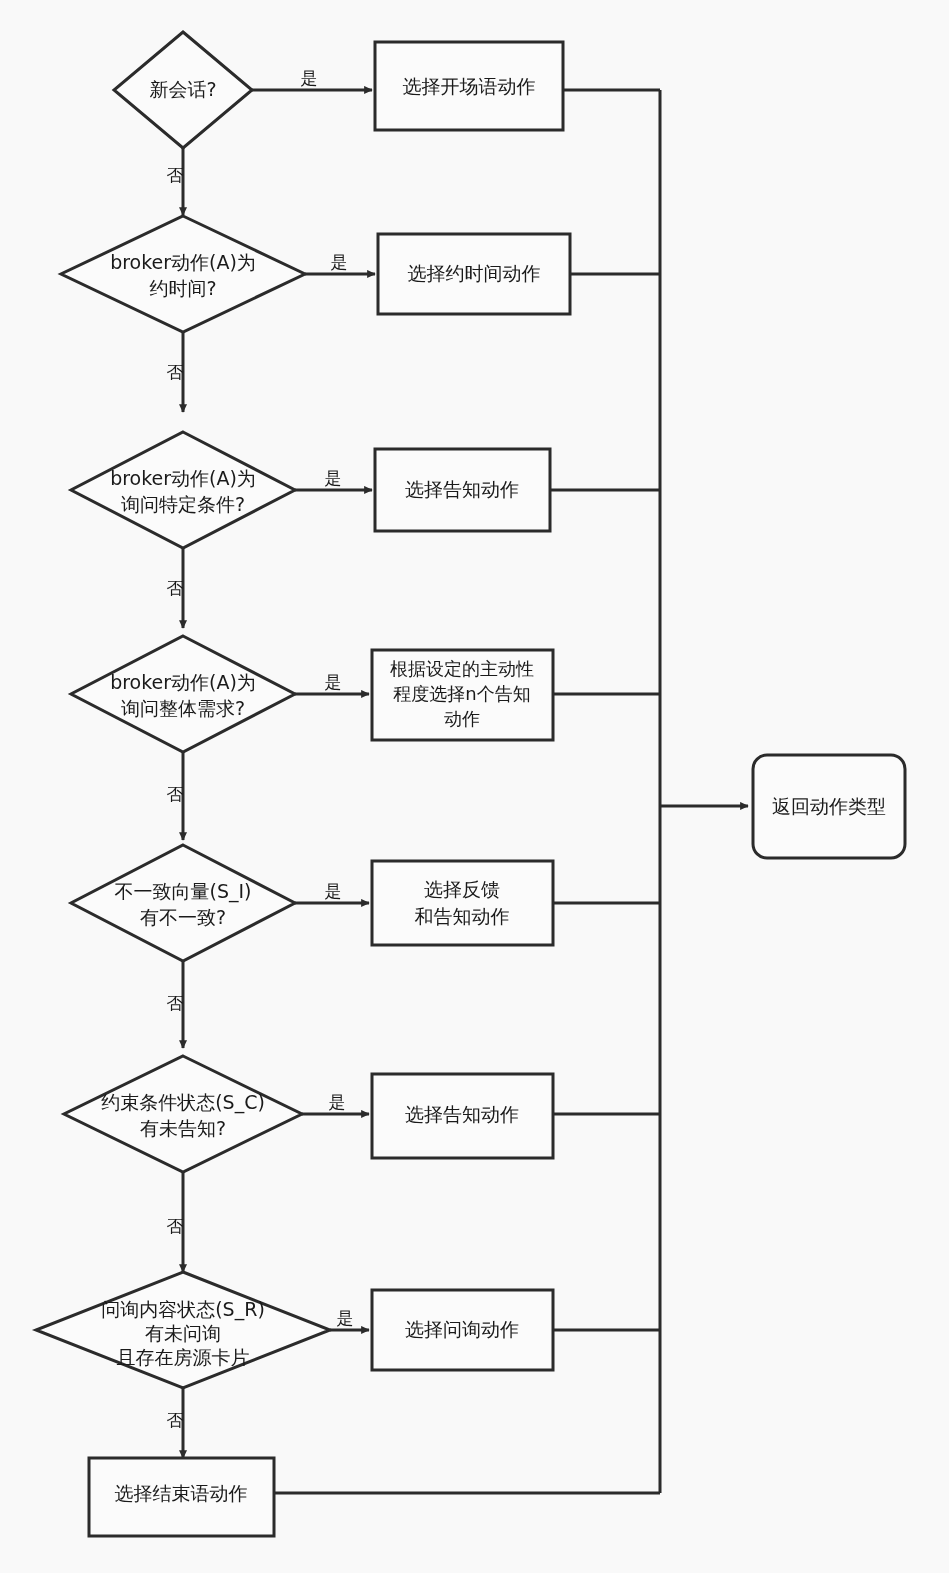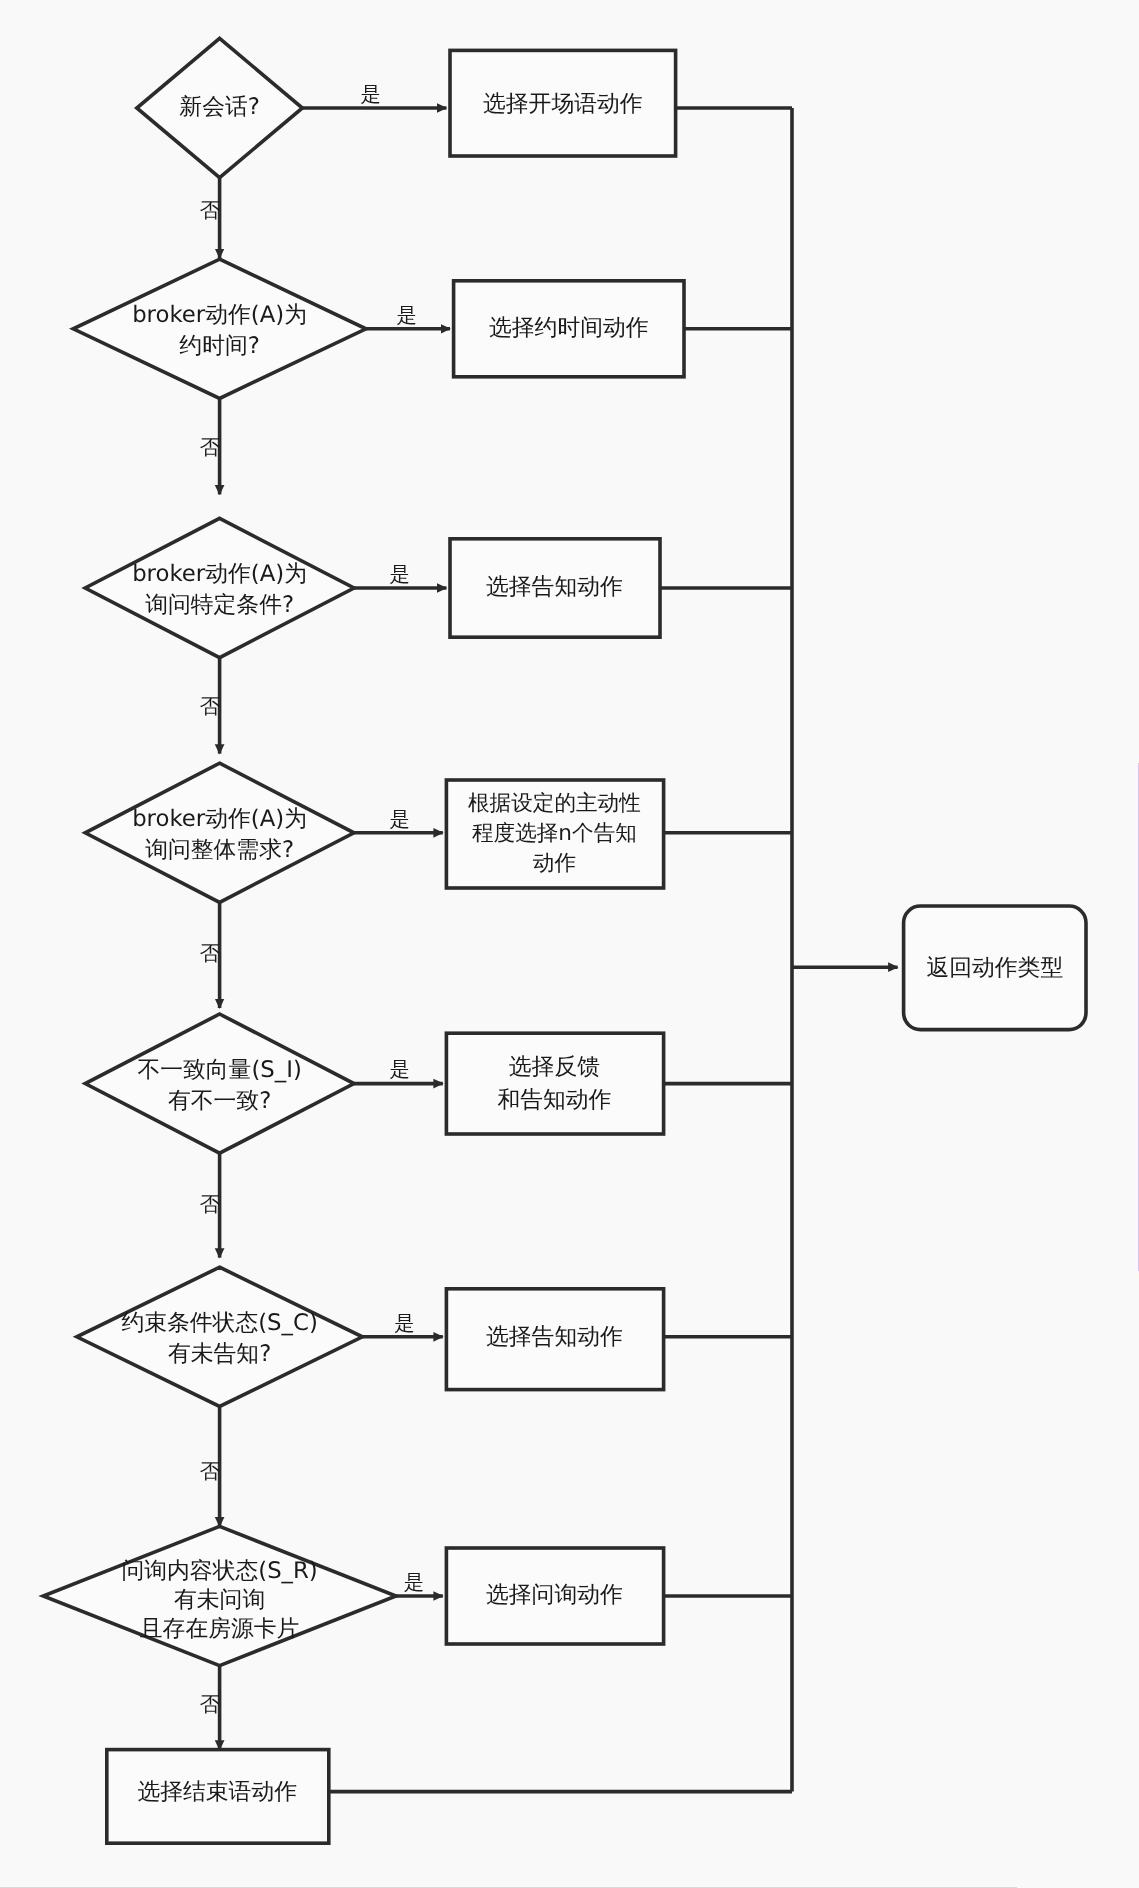--- a/index.html
+++ b/index.html
@@ -1,17 +1,17 @@
 <!DOCTYPE html>
 <html><head>
 <meta charset="utf-8">
 <style>
   html,body{margin:0;padding:0;background:#f9f9f9;}
   body{font-family:"DejaVu Sans","Liberation Sans",sans-serif;}
-  #flow-wrap{position:relative;width:949px;height:1573px;background:#8b5cf6;overflow:hidden;}
+  #flow-wrap{position:relative;width:949px;height:1573px;background:#eab308;overflow:hidden;}
   svg#flow{display:block;width:949px;height:1573px;}
   .shape{fill:#fbfbfb;stroke:#2b2b2b;stroke-width:3;}
   .shape-term{fill:#fbfbfb;stroke:#2b2b2b;stroke-width:3;}
   .link{fill:none;stroke:#2b2b2b;stroke-width:3;stroke-linecap:butt;stroke-linejoin:miter;}
   .nodetext{font-family:"DejaVu Sans","Liberation Sans",sans-serif;font-size:19px;fill:#1a1a1a;text-anchor:middle;dominant-baseline:middle;}
   .nodetext-sm{font-size:18px;}
   .edgelabel{font-family:"DejaVu Sans","Liberation Sans",sans-serif;font-size:17px;fill:#1a1a1a;text-anchor:middle;}
   .edgelabel-v{font-family:"DejaVu Sans","Liberation Sans",sans-serif;font-size:17px;fill:#1a1a1a;text-anchor:middle;}
 </style>
 </head>

